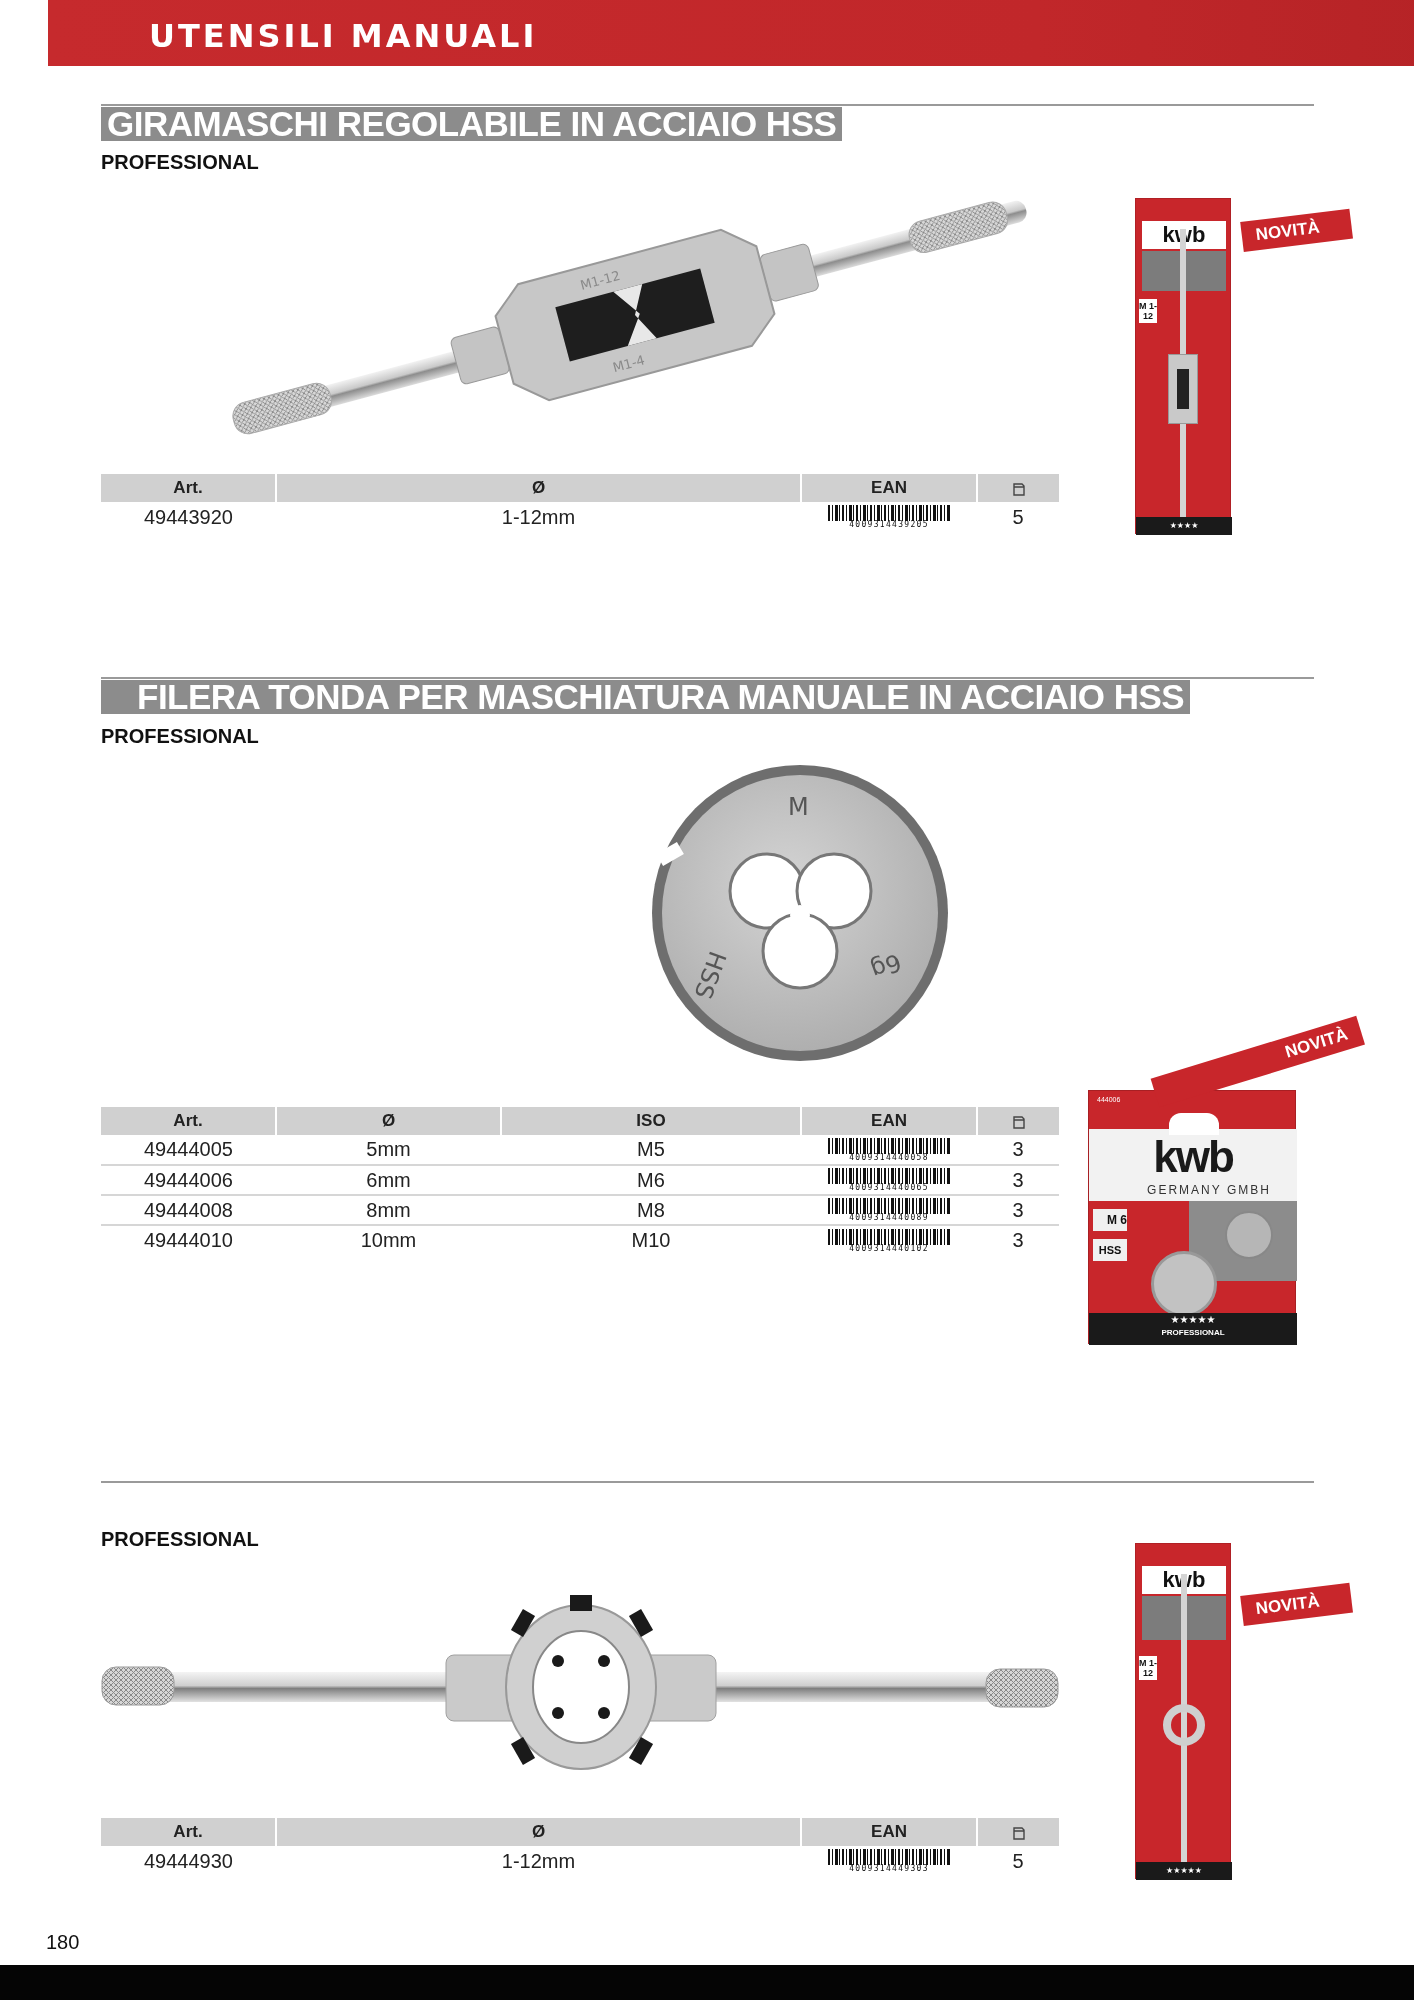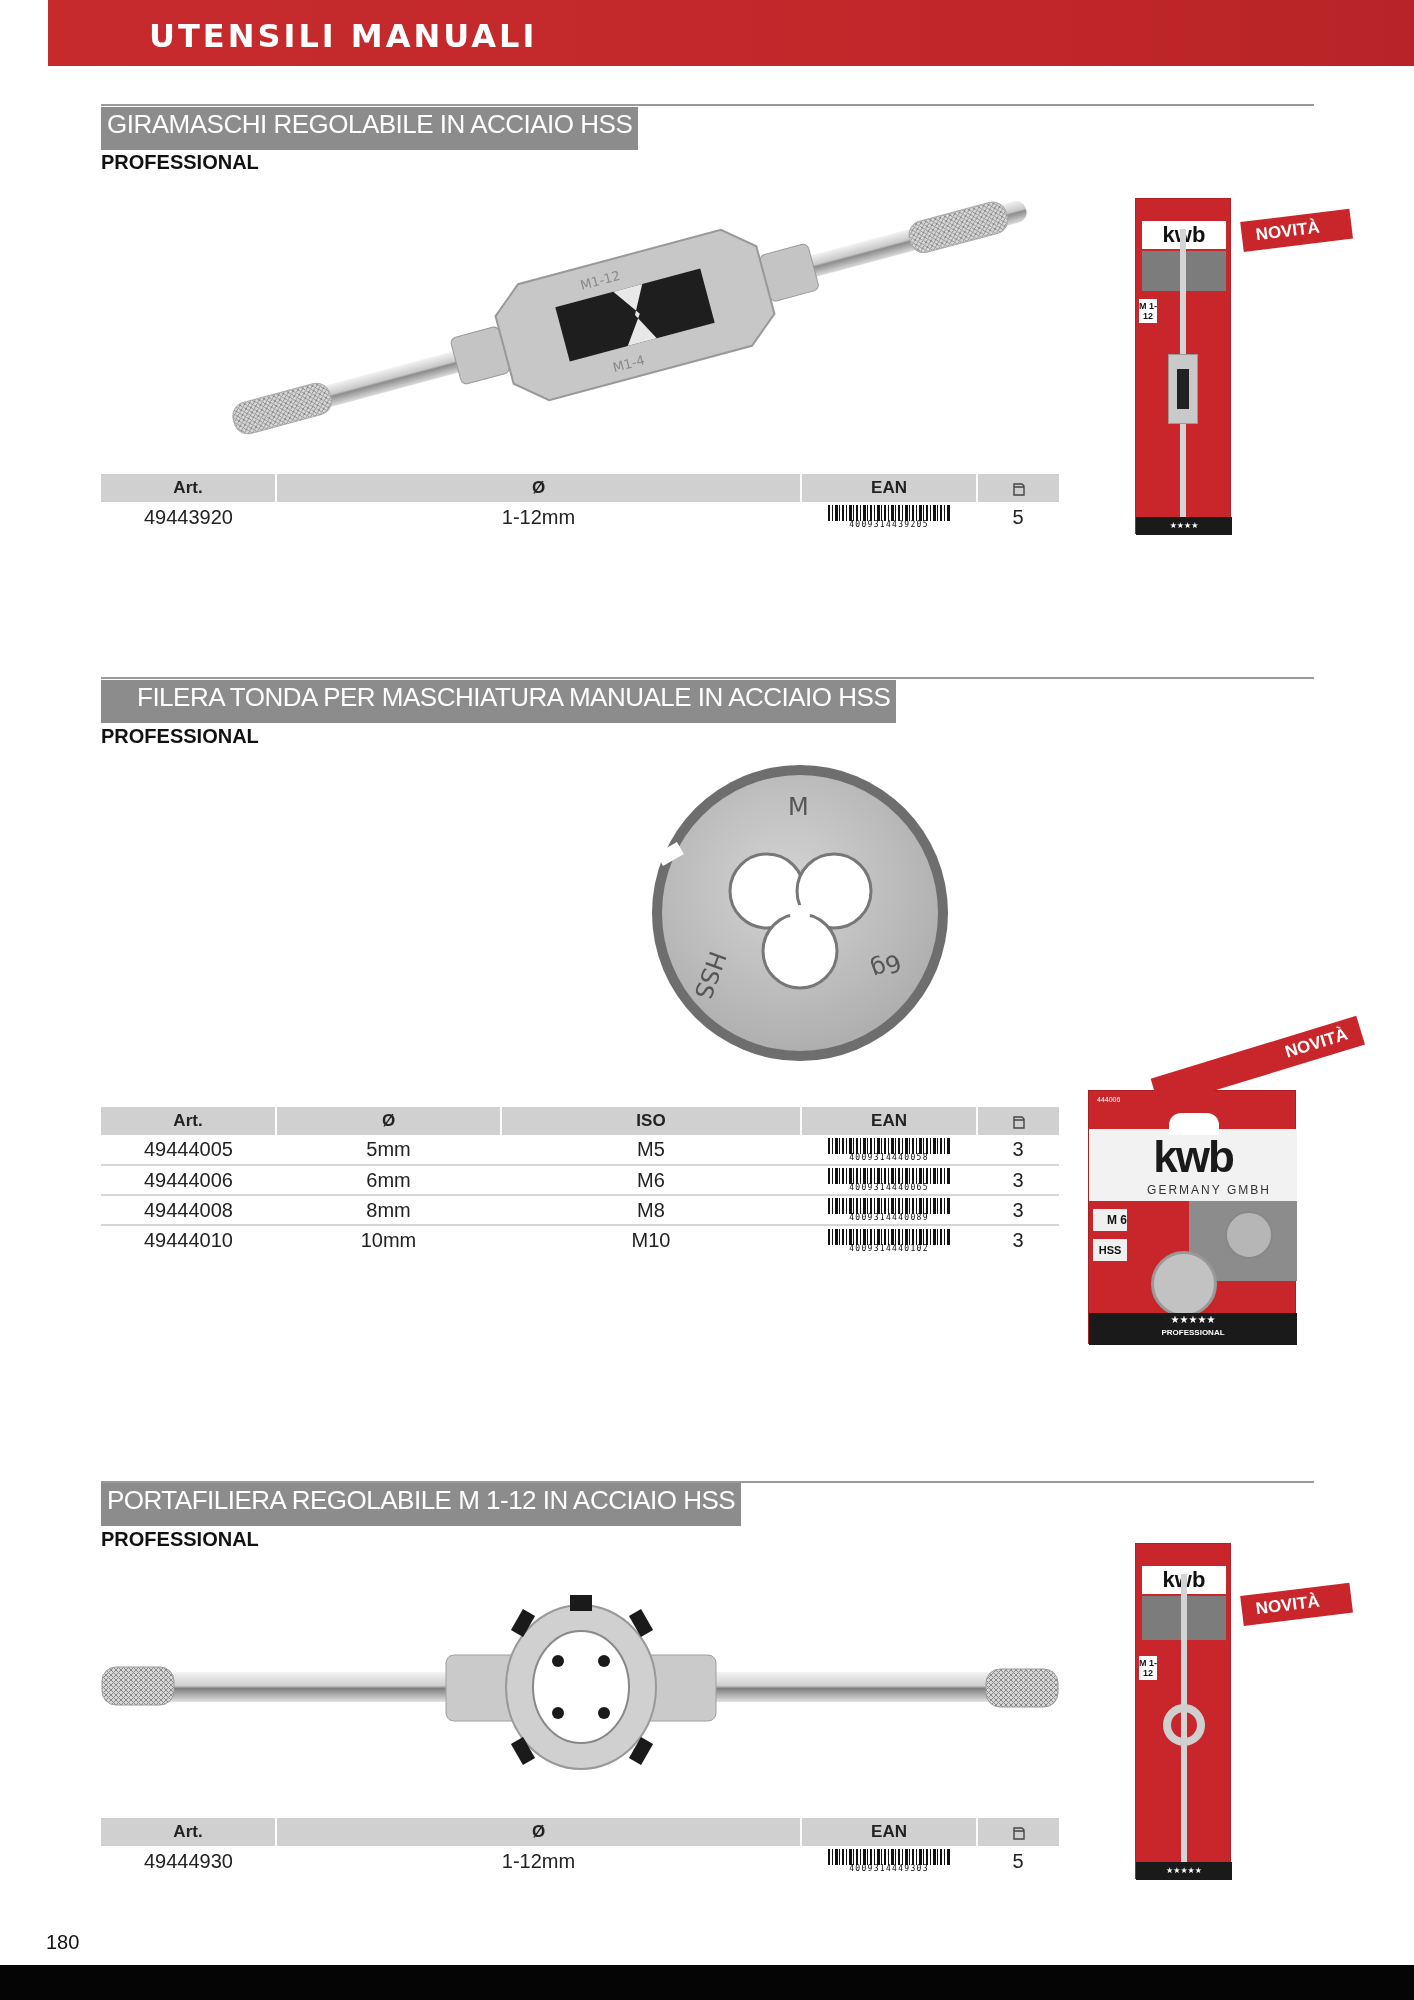--- a/index.html
+++ b/index.html
@@ -7,21 +7,21 @@
     body { position: relative; font-family: "Liberation Sans", "DejaVu Sans", sans-serif; color: #1a1a1a; }
 
     .top-band { position: absolute; left: 0; top: 0; width: 1414px; height: 66px;
       background: linear-gradient(90deg, #c62a2d 0%, #c1272a 70%, #b52326 100%); margin-left: 48px; }
     .top-band .title { position: absolute; left: 101px; top: 20px; color: #fff;
       font-family: "DejaVu Sans", sans-serif; font-weight: bold; font-size: 32px; letter-spacing: 3px; line-height: 1; }
 
     .section { position: absolute; left: 0; width: 1414px; }
     .section .rule { position: absolute; left: 101px; width: 1213px; height: 2px; background: #9a9a9a; }
     .section .heading { position: absolute; left: 101px; background: #8c8c8c; color: #fff;
-      font-family: "Liberation Sans", sans-serif; font-weight: normal; font-size: 26px; height: 43px; line-height: 34px;
+      font-family: "Liberation Sans", sans-serif; font-weight: bold; font-size: 35px; height: 34px; line-height: 34px;
       padding: 0 6px; transform-origin: left center; letter-spacing: -0.5px; white-space: nowrap; }
     .section .sub { position: absolute; left: 101px; font-weight: bold; font-size: 20px; color: #111; }
 
     table.spec { position: absolute; left: 101px; border-collapse: collapse; font-size: 20px; }
     table.spec th { background: #d0d0d0; height: 28px; font-size: 17px; font-weight: bold; color: #222;
       border-right: 2px solid #fff; padding: 0; text-align: center; }
     table.spec th:last-child { border-right: none; }
     table.spec td { height: 30px; text-align: center; color: #222; padding: 0;
       border-bottom: 2px solid #d6d6d6; }
     table.spec tr:last-child td { border-bottom: none; }
@@ -212,21 +212,20 @@
     <div style="position:absolute;left:0;top:222px;width:208px;height:32px;background:#1a1a1a;color:#fff;text-align:center;">
       <div style="font-size:10px;line-height:14px;">★★★★★</div>
       <div style="font-size:8px;line-height:12px;font-weight:bold;">PROFESSIONAL</div>
     </div>
   </div>
   <div class="novita" style="left:1155px;top:1078px;width:215px;text-align:right;transform:rotate(-17deg);">NOVITÀ</div>
 </div>
 
 <div class="section" style="top:0;height:1900px;">
   <div class="rule" style="top:1481px;"></div>
-  <div class="heading" style="top:1483px;">PORTAFILIERA REGOLABILE M 1-12 IN ACCIAIO HSS</div>
   <div class="sub" style="top:1528px;">PROFESSIONAL</div>
 
   <svg style="position:absolute;left:96px;top:1595px;" width="970" height="180" viewBox="0 0 970 180">
     <defs>
       <linearGradient id="steel2" x1="0" y1="0" x2="0" y2="1">
         <stop offset="0" stop-color="#f4f4f4"></stop>
           <stop offset="0.45" stop-color="#cfcfcf"></stop>
           <stop offset="0.55" stop-color="#7f7f7f"></stop>
           <stop offset="1" stop-color="#e2e2e2"></stop>
       </linearGradient>

